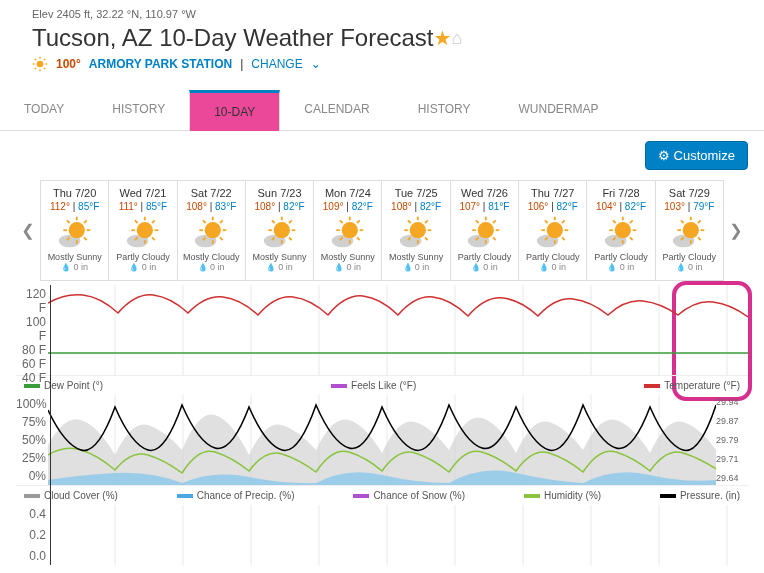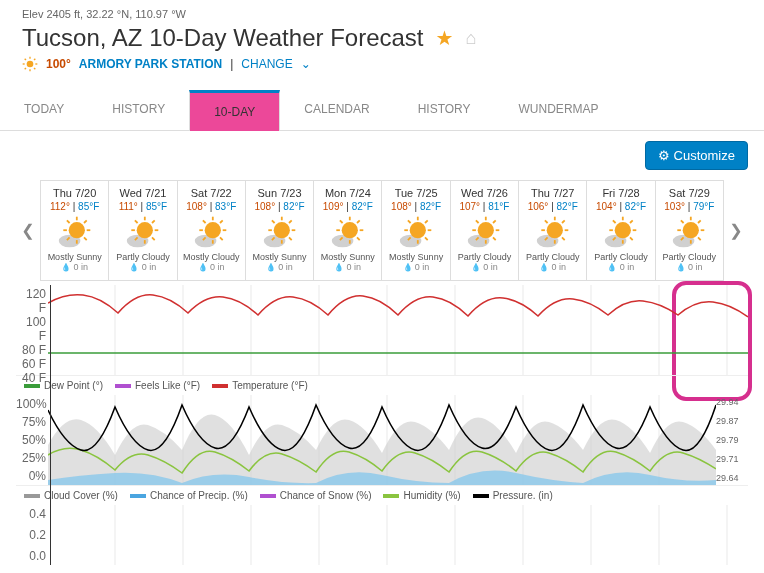--- a/index.html
+++ b/index.html
@@ -1,19 +1,19 @@
 <!DOCTYPE html>
 <html><head>
 <meta charset="utf-8">
 <style>
 * { box-sizing: border-box; margin: 0; padding: 0; }
 body { font-family: Arial, sans-serif; font-size: 12px; color: #333; background: #fff; width: 764px; }
-.header { padding: 8px 22px; }
+.header { padding: 8px 32px; }
 .elev { font-size: 11px; color: #666; margin-bottom: 4px; }
-.title-row { display: flex; align-items: center; gap: 12px; }
+.title-row { display: flex; align-items: center; gap: 0; }
 .title { font-size: 24px; font-weight: normal; color: #333; }
 .star { color: #f5a623; font-size: 20px; }
 .home { color: #ccc; font-size: 18px; }
 .station-row { display: flex; align-items: center; gap: 8px; margin-top: 4px; font-size: 12px; }
 .sun-icon-sm { width: 16px; height: 16px; }
 .temp-now { color: #c74a00; font-weight: bold; }
 .station { color: #0081c6; font-weight: bold; }
 .change { color: #0081c6; }
 .chev-dn { color: #0081c6; }
 .tabs { display: flex; border-bottom: 1px solid #ddd; margin-top: 10px; }
@@ -35,21 +35,21 @@
 .cond { font-size: 9px; color: #555; margin-top: 2px; }
 .precip { font-size: 9px; color: #888; display: flex; align-items: center; justify-content: center; gap: 2px; }
 .drop { color: #aaa; font-size: 8px; }
 .annotation { position: absolute; border: 4px solid #d62f8e; border-radius: 14px; pointer-events: none; right: 12px; top: 150px; width: 80px; height: 120px; }
 .charts { margin-top: 4px; }
 .chart { position: relative; border-bottom: 1px solid #eee; padding-left: 32px; }
 .yaxis { position: absolute; left: 0; top: 0; bottom: 0; width: 30px; display: flex; flex-direction: column; justify-content: space-between; font-size: 12px; color: #666; text-align: right; padding: 2px 0; }
 .yaxis-r { position: absolute; right: 0; top: 0; bottom: 0; width: 32px; display: flex; flex-direction: column; justify-content: space-between; font-size: 9px; color: #666; text-align: left; padding: 2px 0; }
 .plot { height: 90px; position: relative; background: repeating-linear-gradient(to right, transparent 0, transparent 66px, #f4f4f4 66px, #f4f4f4 68px); }
 .plot svg { position: absolute; inset: 0; width: 100%; height: 100%; }
-.legend { display: flex; justify-content: flex-start; gap: 12px; font-size: 10px; color: #555; padding: 4px 8px; flex-wrap: wrap; }
+.legend { display: flex; justify-content: space-between; gap: 12px; font-size: 10px; color: #555; padding: 4px 8px; flex-wrap: wrap; }
 .legend-item { display: flex; align-items: center; gap: 4px; }
 .swatch { width: 16px; height: 4px; }
 .vline { position: absolute; left: 34px; top: 0; bottom: 0; width: 1px; background: #333; z-index: 5; }
 .chart-group { position: relative; }
 </style>
 </head>
 <body>
 
 <div class="header">
   <div class="elev">Elev 2405 ft, 32.22 °N, 110.97 °W</div>

